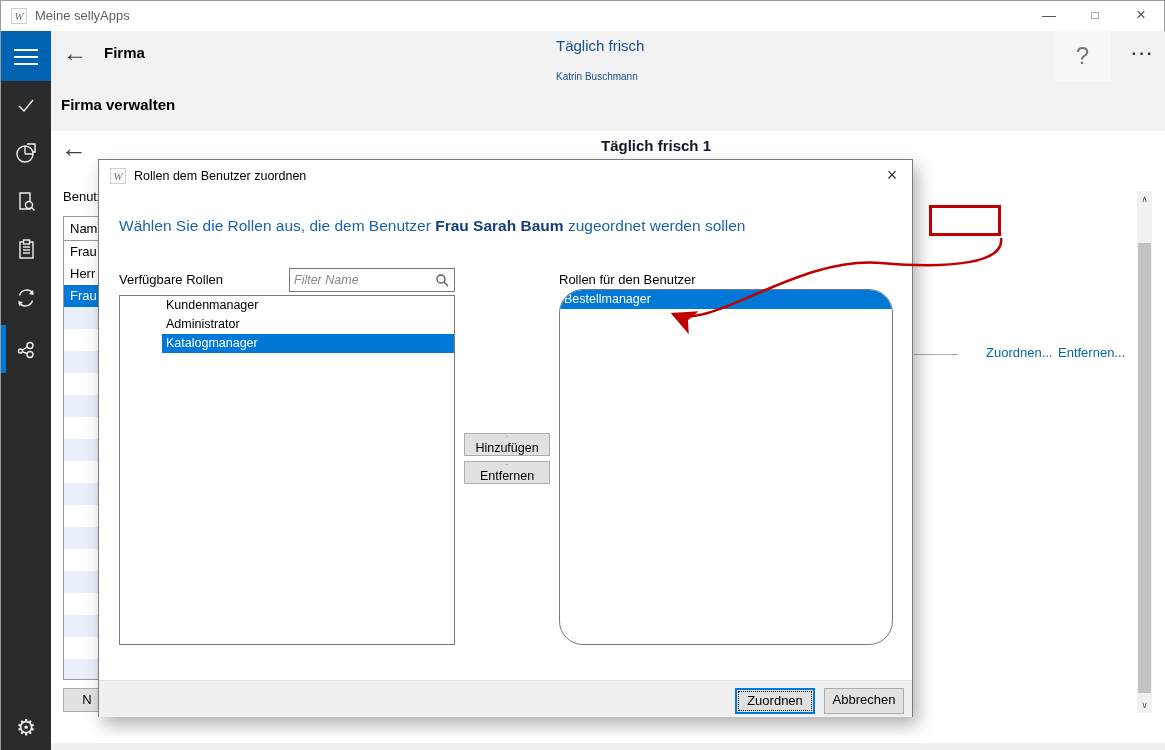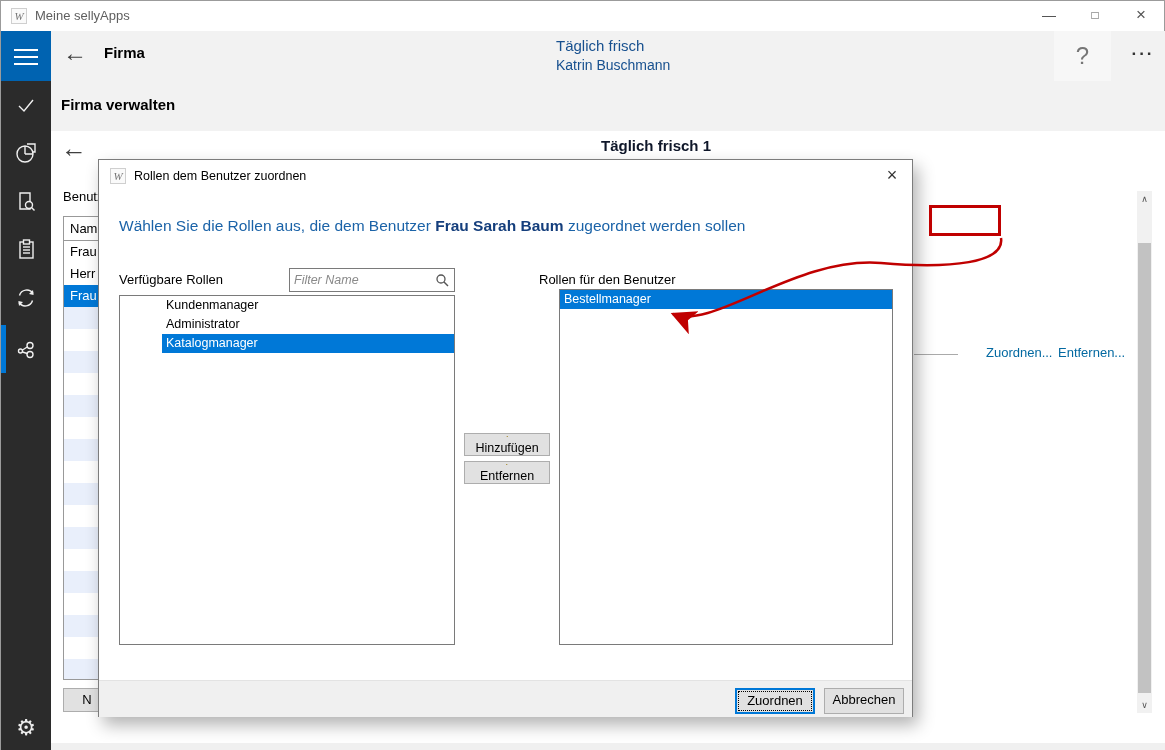--- a/index.html
+++ b/index.html
@@ -28,21 +28,21 @@
   .gear { position:absolute; left:0; top:673px; width:50px; height:48px; color:#ededed; font-size:22px;
           display:flex; align-items:center; justify-content:center; }
 
   
   .header { position:absolute; left:50px; top:30px; width:1115px; height:50px; background:#f2f2f2; }
   .back-arrow { position:absolute; font-size:24px; color:#3c3c3c; cursor:default; }
   .hdr-back { left:12px; top:8px; }
   .hdr-title { position:absolute; left:53px; top:13px; font-size:15px; font-weight:bold; color:#000; }
   .hdr-center { position:absolute; left:505px; top:6px; width:300px; text-align:left; }
   .hdr-center .t1 { font-size:15px; color:#17508f; }
-  .hdr-center .t2 { font-size:14px; color:#17508f; margin-top:3px; }
+  .hdr-center .t2 { font-size:10px; color:#17508f; margin-top:17px; }
   .help-btn { position:absolute; left:1003px; top:0; width:57px; height:50px; background:#f7f7f7;
               text-align:center; line-height:50px; font-size:24px; font-weight:300; color:#767676; }
   .more-btn { position:absolute; left:1072px; top:0; width:40px; height:50px; text-align:center;
               line-height:46px; font-size:17px; font-weight:bold; letter-spacing:2px; color:#333; }
   .subheader { position:absolute; left:50px; top:80px; width:1115px; height:50px; background:#f2f2f2; }
   .subheader .t { position:absolute; left:10px; top:15px; font-size:15px; font-weight:bold; color:#000; }
 
   
   .content { position:absolute; left:50px; top:130px; width:1115px; height:620px; background:#fff; }
   .content-back { left:10px; top:2px; font-size:26px; color:#404040; }
@@ -79,29 +79,29 @@
   .dlg-icon { position:absolute; left:11px; top:8px; width:16px; height:16px; background:#fafafa;
               border:1px solid #cfcfcf; color:#777; font-family:"Liberation Serif",serif; font-style:italic;
               font-size:11px; line-height:14px; text-align:center; }
   .dlg-title { position:absolute; left:35px; top:0; line-height:32px; font-size:12.5px; color:#000; }
   .dlg-close { position:absolute; right:0; top:0; width:40px; height:32px; text-align:center;
                line-height:30px; font-size:18px; color:#333; }
   .dlg-instruction { position:absolute; left:20px; top:57px; font-size:15.5px; color:#1b63a8; white-space:nowrap; }
   .dlg-instruction b { color:#143e7c; font-weight:bold; }
   .col-label { position:absolute; font-size:13px; color:#000; }
   .lbl-avail { left:20px; top:112px; }
-  .lbl-assigned { left:440px; top:112px; }
+  .lbl-assigned { left:460px; top:112px; }
   .filter-wrap { position:absolute; left:190px; top:108px; width:166px; height:24px; border:1px solid #7a7a7a; background:#fff; }
   .filter-wrap input { position:absolute; left:0; top:0; width:142px; height:22px; border:none; outline:none;
                        padding:0 4px; font-family:"Liberation Sans",sans-serif; font-size:12.5px; font-style:italic; color:#444; }
   .filter-wrap input::placeholder { color:#8a8a8a; font-style:italic; }
   .search-icon { position:absolute; right:4px; top:4px; }
   .listbox { position:absolute; border:1px solid #7a7a7a; background:#fff; overflow:hidden; }
   .list-avail { left:20px; top:135px; width:336px; height:350px;padding-left:42px; }
-  .list-assigned { left:460px; top:129px; width:334px; height:356px; }
+  .list-assigned { left:460px; top:129px; width:334px; height:356px;border-radius:24px; }
   .list-item { height:19px; line-height:19px; padding-left:4px; font-size:12.5px; color:#000; white-space:nowrap; }
   .list-item.selected { background:#0078d7; color:#fff; }
   .mid-btn { position:absolute; left:365px; width:86px; height:23px; background:#e1e1e1; border:1px solid #adadad;
              font-size:12.5px; color:#000; display:flex; align-items:center; justify-content:center; gap:4px;flex-direction:column; }
   .btn-add { top:273px; } .btn-rem { top:301px; }
   .dlg-footer { position:absolute; left:0; top:520px; width:100%; height:37px; background:#f0f0f0; border-top:1px solid #e3e3e3;}
   .dlg-btn { position:absolute; top:7px; height:26px; background:#e1e1e1; border:1px solid #adadad;
              font-size:13px; color:#000; text-align:center; line-height:22px; }
   .btn-ok { left:636px; width:80px; border:2px solid #0078d7; outline:1px dotted #000; outline-offset:-4px; }
   .btn-cancel { left:725px; width:80px; }

